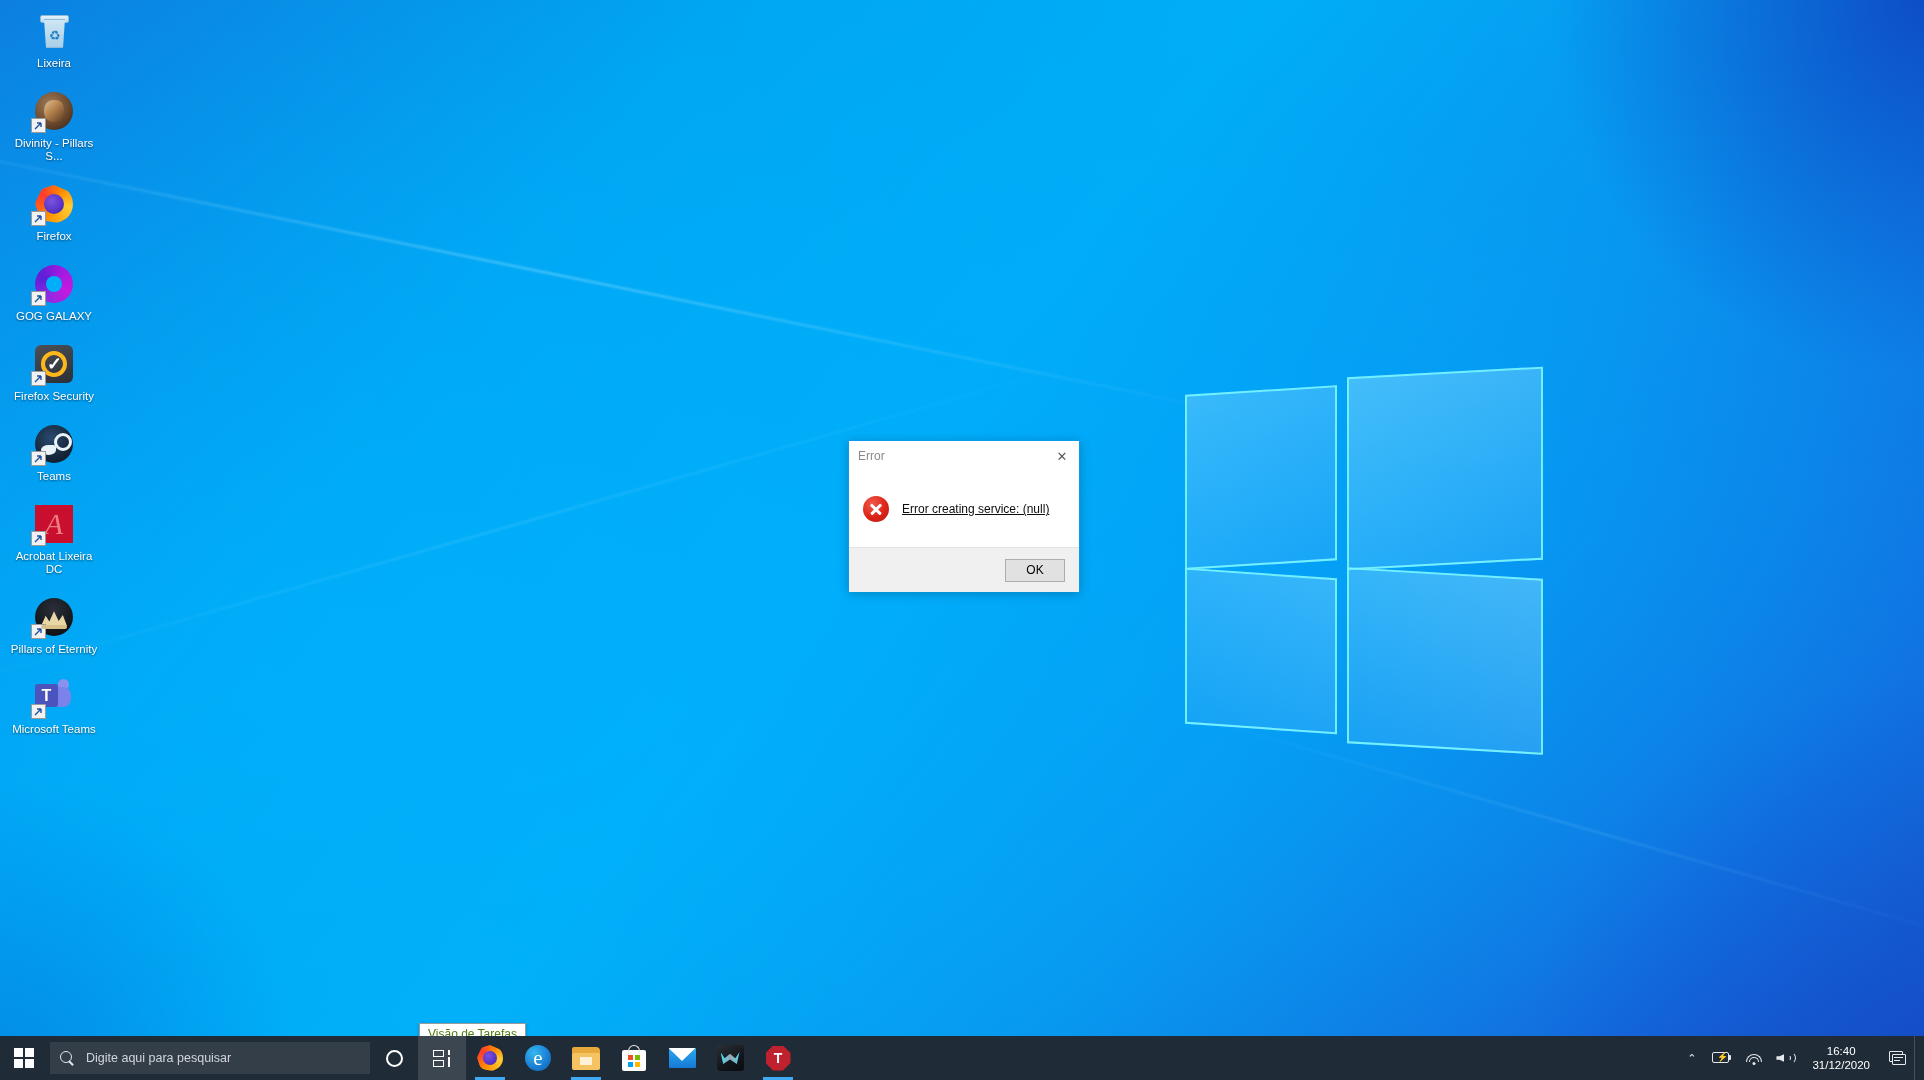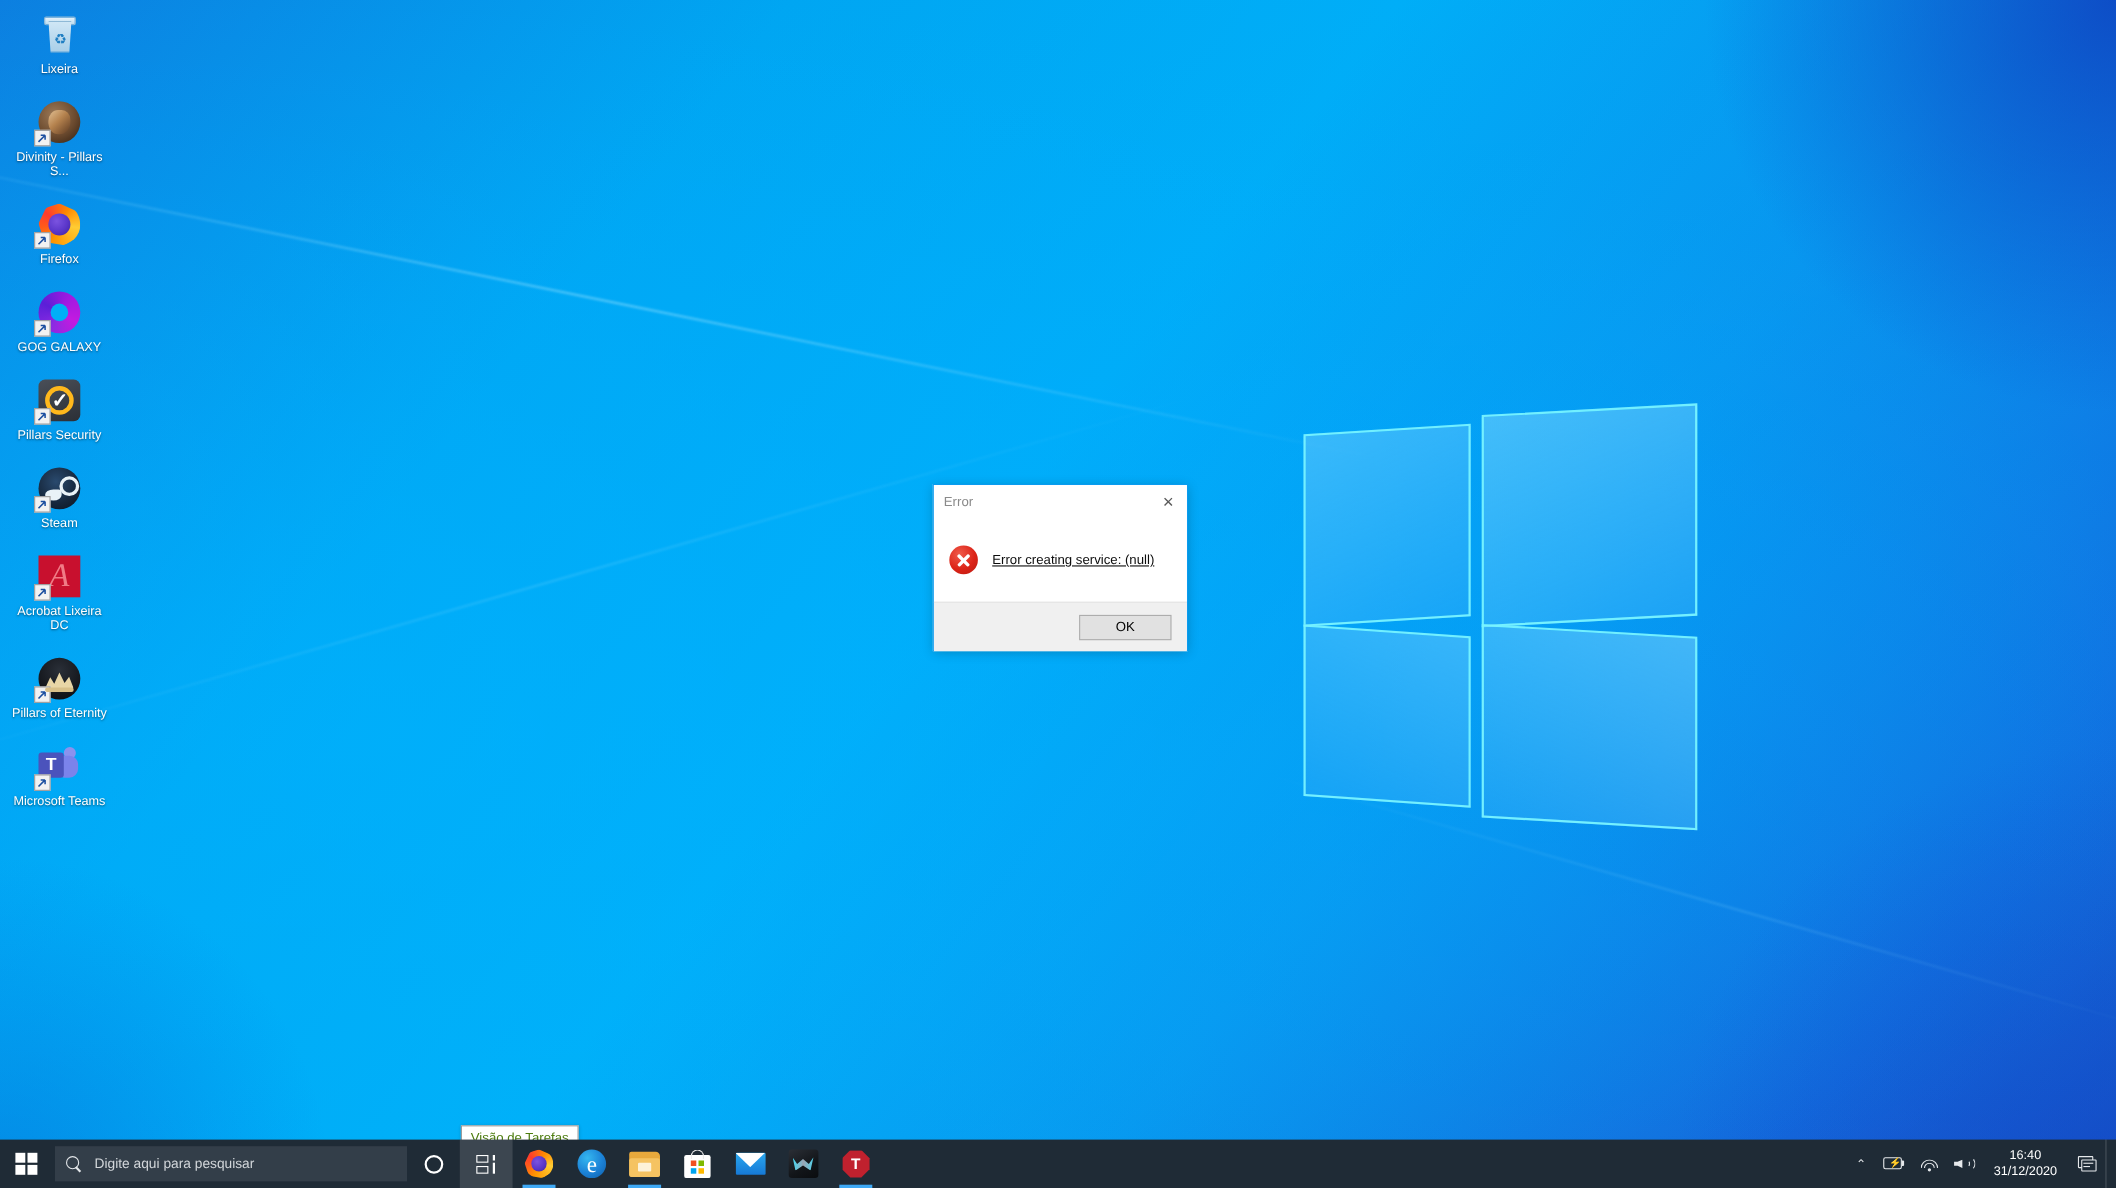--- a/index.html
+++ b/index.html
@@ -176,21 +176,21 @@
     background: #fff; border-radius: 1px;
   }
   .err-icon::before { transform: rotate(45deg); }
   .err-icon::after  { transform: rotate(-45deg); }
   .err-msg { font-size: 12px; color: #0d0d0d; text-decoration: underline; }
   .dlg-footer {
     height: 45px; background: #f0f0f0; border-top: 1px solid #e4e4e4;
     display: flex; align-items: center; justify-content: flex-end; padding-right: 14px;
   }
   .ok-btn {
-    width: 84px; height: 23px; background: #e1e1e1; border: 1px solid #adadad;
+    width: 60px; height: 23px; background: #e1e1e1; border: 1px solid #adadad;
     font-size: 12px; color: #000; font-family: "Liberation Sans", sans-serif; cursor: default;
   }
 
   
   #taskview-tooltip {
     position: absolute; left: 419px; top: 1023px;
     background: #ffffff; border: 1px solid #9b9b9b; color: #4d7c0f;
     font-size: 12px; padding: 3px 8px 4px; white-space: nowrap;
     box-shadow: 0 1px 3px rgba(0,0,0,.22);
   }
@@ -388,33 +388,33 @@
         <div class="ic-norton">
             <div class="ring"></div>
             <div class="chk">✓</div>
           </div>
         <div class="shortcut-arrow">
           <svg width="9" height="9" viewBox="0 0 9 9">
               <path d="M1 8 L7 2 M7 2 H3 M7 2 V6" stroke="#1c4fa0" stroke-width="1.4" fill="none"></path>
             </svg>
         </div>
       </div>
-      <div class="label">Pillars Security</div>
+      <div class="label">Firefox Security</div>
     </div>
 
     <div class="dicon">
       <div class="glyph">
         <div class="ic-round ic-steam"></div>
         <div class="shortcut-arrow">
           <svg width="9" height="9" viewBox="0 0 9 9">
               <path d="M1 8 L7 2 M7 2 H3 M7 2 V6" stroke="#1c4fa0" stroke-width="1.4" fill="none"></path>
             </svg>
         </div>
       </div>
-      <div class="label">Steam</div>
+      <div class="label">Teams</div>
     </div>
 
     <div class="dicon">
       <div class="glyph">
         <div class="ic-acro"></div>
         <div class="shortcut-arrow">
           <svg width="9" height="9" viewBox="0 0 9 9">
               <path d="M1 8 L7 2 M7 2 H3 M7 2 V6" stroke="#1c4fa0" stroke-width="1.4" fill="none"></path>
             </svg>
         </div>

